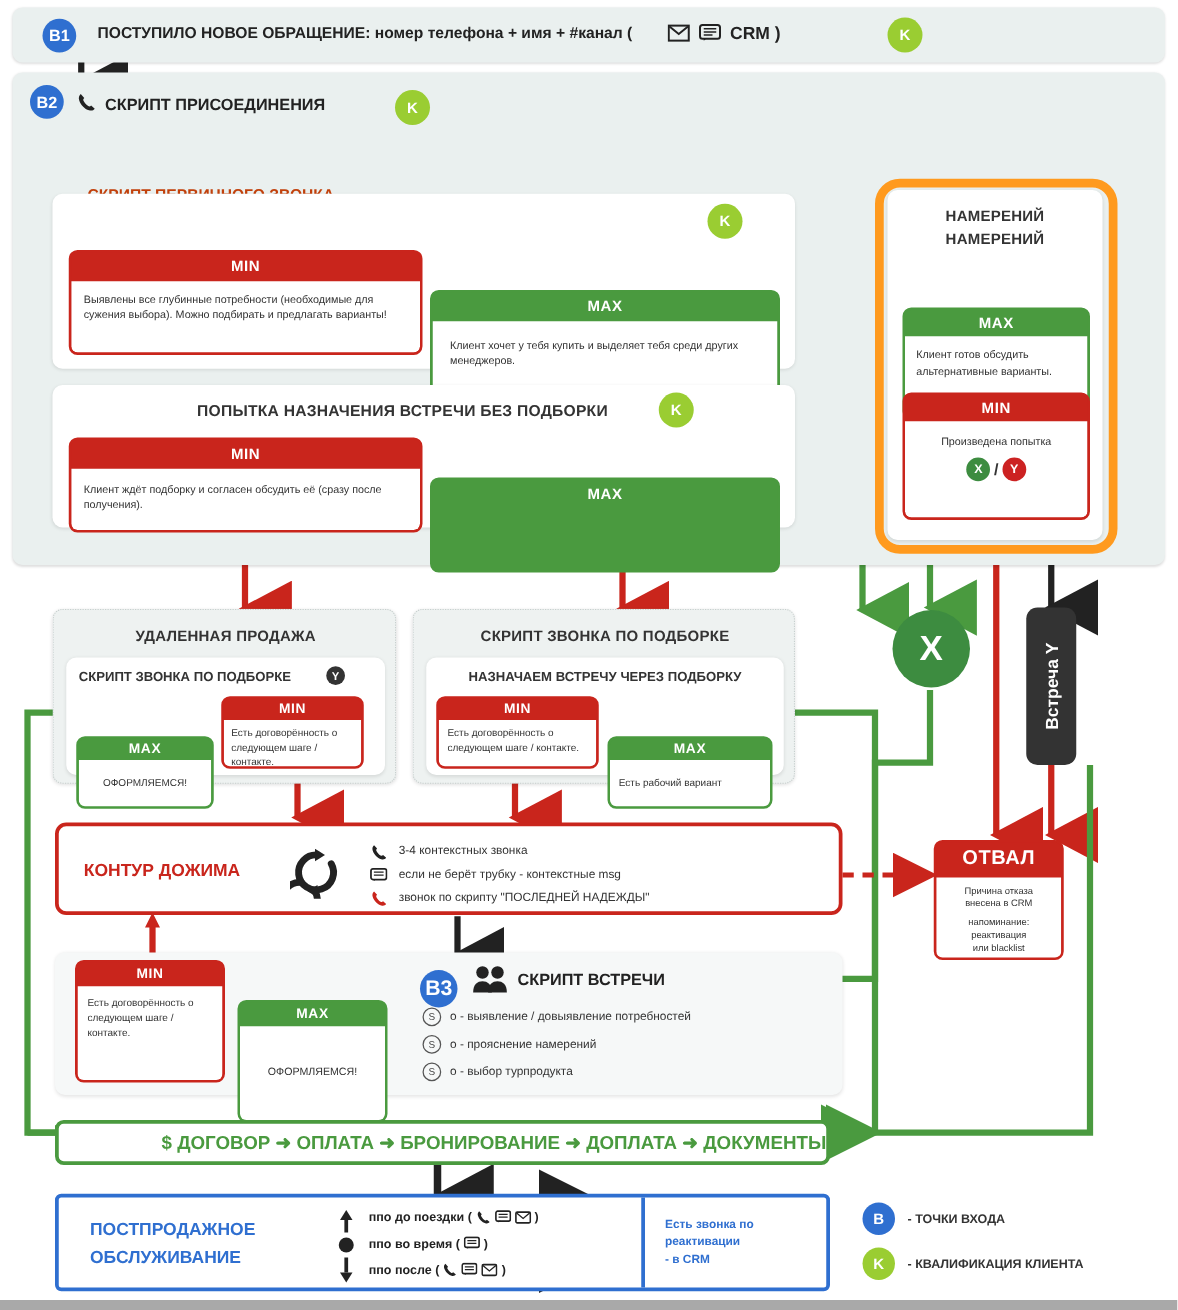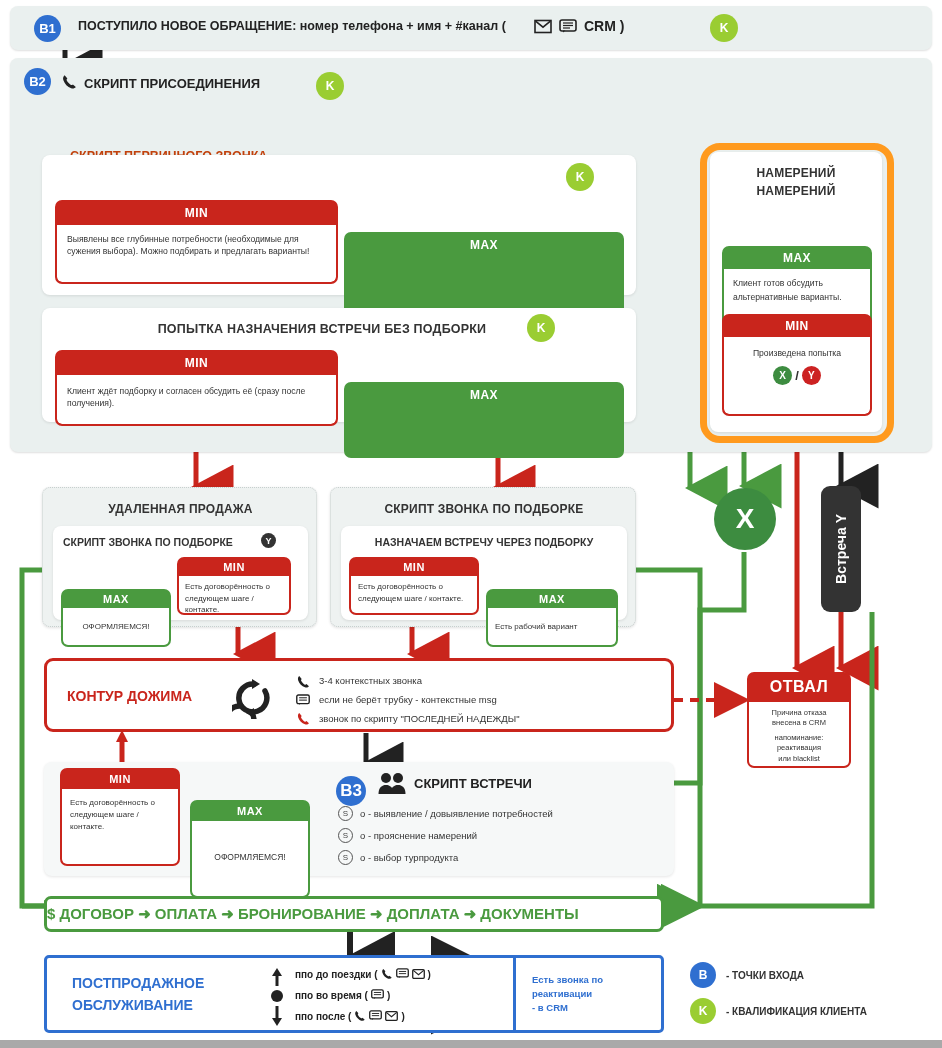--- a/index.html
+++ b/index.html
@@ -202,20 +202,21 @@
   <div class="abs white-card" style="left:42px; top:155px; width:594px; height:140px; z-index:3;">
     <div class="abs badge badge-k" style="left:524px; top:8px; width:28px; height:28px; font-size:12px;">K</div>
 
     <div class="abs mm mm-min" style="left:13px; top:45px; width:283px; height:84px;">
       <div class="mm-head" style="font-size:12px; padding:4px 0 5px;">MIN</div>
       <div class="mm-body" style="font-size:8.6px; padding:8px 10px; height:57px;">Выявлены все глубинные потребности (необходимые для сужения выбора). Можно подбирать и предлагать варианты!</div>
     </div>
 
     <div class="abs mm mm-max" style="left:302px; top:45px; width:280px; height:84px;">
       <div class="mm-head" style="font-size:12px; padding:4px 0 5px;">MAX</div>
+      <div class="mm-body" style="font-size:8.6px; padding:13px 14px; height:57px;">Клиент хочет у тебя купить и выделяет тебя среди других менеджеров.</div>
     </div>
   </div>
 
   <div class="abs white-card" style="left:42px; top:308px; width:594px; height:114px; z-index:3;">
     <div class="abs ttl" style="left:80px; top:14px; width:400px; font-size:12.5px;">ПОПЫТКА НАЗНАЧЕНИЯ ВСТРЕЧИ БЕЗ ПОДБОРКИ</div>
     <div class="abs badge badge-k" style="left:485px; top:6px; width:28px; height:28px; font-size:12px;">K</div>
 
     <div class="abs mm mm-min" style="left:13px; top:42px; width:283px; height:76px;">
       <div class="mm-head" style="font-size:12px; padding:4px 0 5px;">MIN</div>
       <div class="mm-body" style="font-size:8.6px; padding:10px 10px; height:49px;">Клиент ждёт подборку и согласен обсудить её (сразу после получения).</div>
@@ -342,21 +343,21 @@
     <div style="display:flex; align-items:center; gap:7px; margin-bottom:7px;">
       <span style="width:15px;height:15px;border:1.3px solid #555;border-radius:50%;display:flex;align-items:center;justify-content:center;font-size:8px;color:#444;">S</span>
       <span style="font-size:9.5px;color:#333;">о - прояснение намерений</span>
     </div>
     <div style="display:flex; align-items:center; gap:7px;">
       <span style="width:15px;height:15px;border:1.3px solid #555;border-radius:50%;display:flex;align-items:center;justify-content:center;font-size:8px;color:#444;">S</span>
       <span style="font-size:9.5px;color:#333;">о - выбор турпродукта</span>
     </div>
   </div>
 
-  <div class="abs" style="left:44px; top:896px; width:620px; height:36px; border:3px solid #4a9a3f; border-radius:7px; background:#fff; display:flex; align-items:center; justify-content:flex-start;">
+  <div class="abs" style="left:44px; top:896px; width:620px; height:36px; border:3px solid #4a9a3f; border-radius:7px; background:#fff; display:flex; align-items:center; justify-content:flex-end;">
     <span class="lbl-green" style="font-size:15px;">$ ДОГОВОР ➜ ОПЛАТА ➜ БРОНИРОВАНИЕ ➜ ДОПЛАТА ➜ ДОКУМЕНТЫ</span>
   </div>
 
   <div class="abs" style="left:44px; top:955px; width:620px; height:78px; border:3px solid #2f6fd0; border-radius:5px; background:#fff;">
     <div class="abs lbl-blue" style="left:25px; top:17px; font-size:14px;">ПОСТПРОДАЖНОЕ</div>
     <div class="abs lbl-blue" style="left:25px; top:39px; font-size:14px;">ОБСЛУЖИВАНИЕ</div>
 
     <svg class="abs" style="left:222px; top:8px;" width="16" height="64" viewBox="0 0 16 64">
       <polygon points="8,2 3,10 13,10" fill="#222"></polygon>
       <line x1="8" y1="9" x2="8" y2="20" stroke="#222" stroke-width="3"></line>

